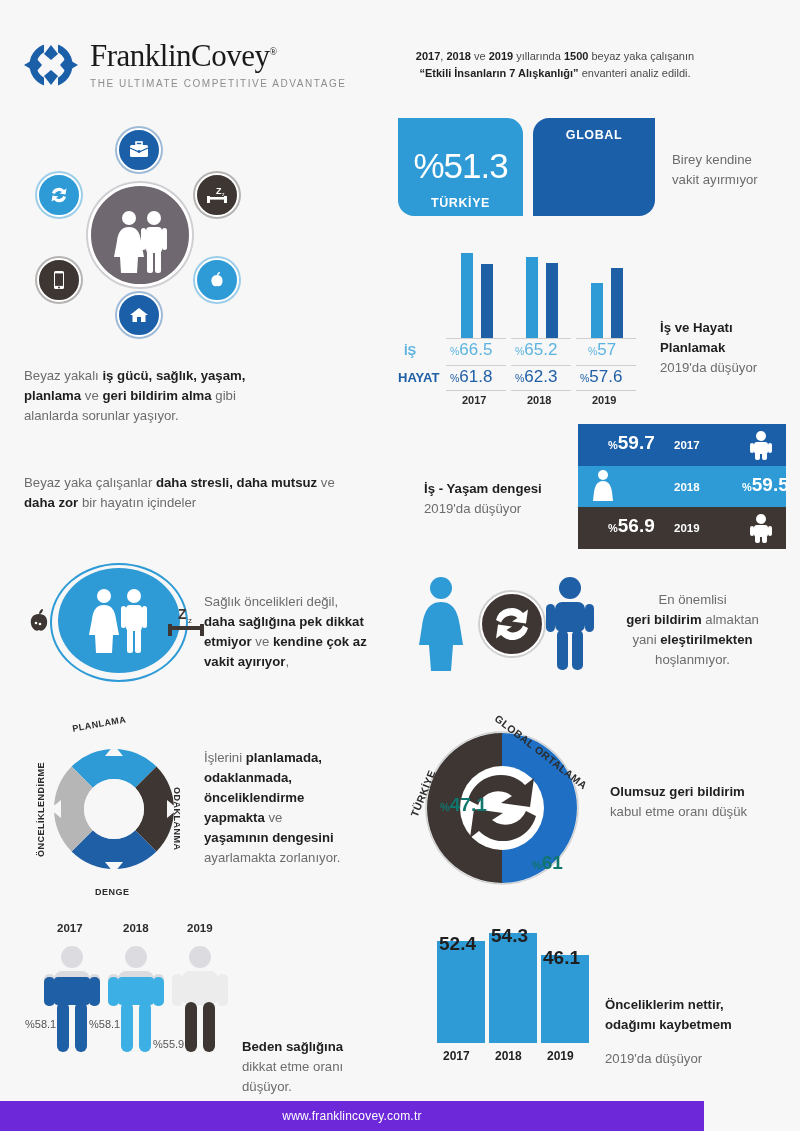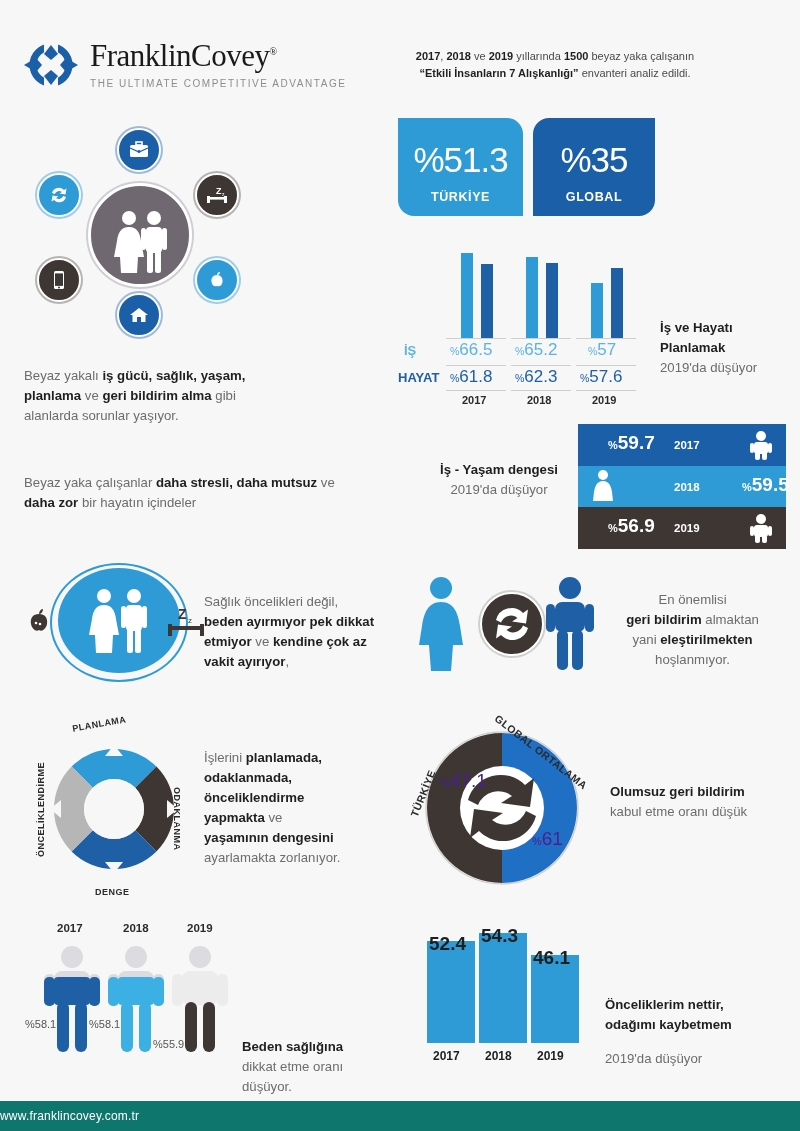--- a/index.html
+++ b/index.html
@@ -46,21 +46,21 @@
   
   .txt{position:absolute;font-size:13.2px;line-height:1.52;color:#6c6c6c;}
   .txt b{color:#1f1f1f;font-weight:bold;}
 
   
   .pctbox{position:absolute;color:#fff;text-align:center;}
   .pct-tr{left:398px;top:118px;width:125px;height:98px;background:#2e9bd6;
      border-radius:0 16px 0 16px;}
   .pct-gl{left:533px;top:118px;width:122px;height:98px;background:#1b5fa8;
      border-radius:16px 0 16px 0;}
-  .pct-num{font-size:35px;font-weight:300;letter-spacing:-1px;margin-top:22px;}
+  .pct-num{font-size:35px;font-weight:300;letter-spacing:-1px;margin-top:28px;}
   .pct-lab{font-size:12.5px;font-weight:bold;letter-spacing:.6px;margin-top:10px;}
 
   
   .dual{position:absolute;left:398px;top:240px;width:270px;height:160px;}
   .dual .grp{position:absolute;bottom:62px;width:56px;height:85px;}
   .dual .bar{position:absolute;bottom:0;width:12px;}
   .dual .bl{left:8px;background:#2e9bd6;}
   .dual .bd{left:28px;background:#1f5fa6;}
   .rowline{position:absolute;height:1px;background:#cfcfcf;}
   .dual-val{position:absolute;font-size:17px;font-weight:300;white-space:nowrap;}
@@ -92,37 +92,37 @@
   .sync-circle{position:absolute;left:68px;top:22px;width:60px;height:60px;border-radius:50%;
      background:#3d3632;border:2px solid #fff;box-shadow:0 0 0 2px #cfcfcf;}
 
   
   .cyc{position:absolute;left:40px;top:735px;width:148px;height:148px;}
   .cyc-lab{position:absolute;font-size:9px;font-weight:bold;color:#2b2b2b;letter-spacing:.5px;}
 
   
   .fb{position:absolute;left:422px;top:728px;width:160px;height:160px;}
   .fb-lab{position:absolute;font-size:10.5px;font-weight:bold;color:#2b2b2b;letter-spacing:.5px;}
-  .fb-val{position:absolute;font-size:19px;font-weight:400;color:#4c1d95;}
+  .fb-val{position:absolute;font-size:19px;font-weight:700;color:#0f766e;margin-top:24px;}
   .fb-val .sm{font-size:11px;}
 
   
   .figs{position:absolute;left:25px;top:922px;width:215px;height:140px;}
   .fig-year{position:absolute;font-size:11.5px;font-weight:bold;color:#2b2b2b;}
   .fig-pct{position:absolute;font-size:11px;color:#555;}
 
   
-  .bbar{position:absolute;left:423px;top:925px;width:180px;height:140px;}
+  .bbar{position:absolute;left:433px;top:925px;width:180px;height:140px;}
   .bbar .bar{position:absolute;bottom:22px;width:48px;background:#2e9bd6;}
   .bbar .val{position:absolute;font-size:19px;font-weight:bold;color:#1f1f1f;}
   .bbar .yr{position:absolute;bottom:2px;font-size:12px;font-weight:bold;color:#1f1f1f;}
 
   
-  .footer{position:absolute;left:0;bottom:0;width:800px;height:30px;background:#0f766e;
-    display:flex;align-items:center;justify-content:flex-start;}
+  .footer{position:absolute;left:0;bottom:0;width:704px;height:30px;background:#6d28d9;
+    display:flex;align-items:center;justify-content:center;}
   .footer span{color:#fff;font-size:12px;letter-spacing:.2px;}
 </style>
 </head>
 <body>
 
 <div class="page">
 
   <div class="logo-wrap">
     <div class="logo-mark">
       <svg width="58" height="58" viewBox="0 0 58 58">
@@ -220,22 +220,25 @@
   <div class="txt" style="left:24px;top:473px;width:350px;">
     <span>Beyaz yaka çalışanlar </span><b>daha stresli, daha mutsuz</b><span> ve</span><br>
     <b>daha zor</b><span> bir hayatın içindeler</span>
   </div>
 
   <div class="pctbox pct-tr">
     <div class="pct-num">%51.3</div>
     <div class="pct-lab">TÜRKİYE</div>
   </div>
   <div class="pctbox pct-gl">
-    <div class="pct-num">%35</div>
     <div class="pct-lab">GLOBAL</div>
+  </div>
+  <div class="txt" style="left:672px;top:150px;width:120px;">
+    <span>Birey kendine</span><br>
+    <span>vakit ayırmıyor</span>
   </div>
 
   <div class="dual">
 
     <div class="grp" style="left:55px;">
       <div class="bar bl" style="height:85px;"></div>
       <div class="bar bd" style="height:74px;"></div>
     </div>
 
     <div class="grp" style="left:120px;">
@@ -307,21 +310,21 @@
       <svg class="abs" style="right:12px;top:6px;" width="26" height="30" viewBox="0 0 26 30">
         <circle cx="13" cy="6" r="5" fill="#fff"></circle>
         <rect x="6" y="12" width="14" height="12" rx="3" fill="#fff"></rect>
         <rect x="2" y="13" width="4" height="10" rx="2" fill="#fff"></rect>
         <rect x="20" y="13" width="4" height="10" rx="2" fill="#fff"></rect>
         <rect x="7" y="22" width="5" height="8" rx="2" fill="#fff"></rect>
         <rect x="14" y="22" width="5" height="8" rx="2" fill="#fff"></rect>
       </svg>
     </div>
   </div>
-  <div class="txt" style="left:424px;top:460px;width:150px;text-align:center;">
+  <div class="txt" style="left:424px;top:479px;width:150px;text-align:left;">
     <b>İş - Yaşam dengesi</b><br>
     <span>2019'da düşüyor</span>
   </div>
 
   <div class="pill">
     <div class="pill-ring"></div>
     <div class="pill-body">
       <svg width="122" height="105" viewBox="0 0 122 105" style="position:absolute;left:0;top:0;">
         <circle cx="46" cy="28" r="7" fill="#fff"></circle>
         <path d="M46 37 c-8 0 -11 6 -12 14 l-3 16 h6 l1 18 h16 l1 -18 h6 l-3 -16 c-1 -8 -4 -14 -12 -14z" fill="#fff"></path>
@@ -342,21 +345,21 @@
     <svg class="abs" style="left:128px;top:38px;" width="46" height="36" viewBox="0 0 46 36">
       <text x="14" y="13" font-size="14" font-weight="bold" fill="#3d3632" font-family="Liberation Sans">Z</text>
       <text x="24" y="17" font-size="8" fill="#3d3632" font-family="Liberation Sans">z</text>
       <rect x="6" y="20" width="32" height="4" fill="#3d3632"></rect>
       <rect x="4" y="18" width="4" height="12" fill="#3d3632"></rect>
       <rect x="36" y="18" width="4" height="12" fill="#3d3632"></rect>
     </svg>
   </div>
   <div class="txt" style="left:204px;top:592px;width:200px;">
     <span>Sağlık öncelikleri değil,</span><br>
-    <b>beden ayırmıyor pek dikkat</b><br>
+    <b>daha sağlığına pek dikkat</b><br>
     <b>etmiyor</b><span> ve </span><b>kendine çok az</b><br>
     <b>vakit ayırıyor</b><span>,</span>
   </div>
 
   <div class="gsrow">
     <svg class="abs" style="left:0;top:6px;" width="58" height="95" viewBox="0 0 58 95">
       <circle cx="29" cy="12" r="11" fill="#2e9bd6"></circle>
       <path d="M29 26 c-13 0 -17 11 -19 24 l-3 19 h10 l2 26 h20 l2 -26 h10 l-3 -19 c-2 -13 -6 -24 -19 -24z" fill="#2e9bd6"></path>
     </svg>
     <div class="sync-circle">

